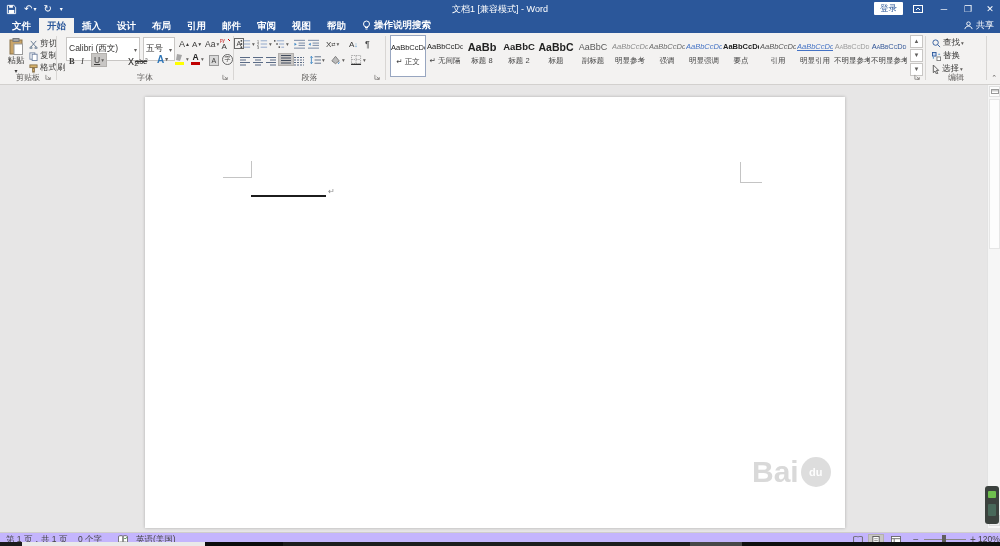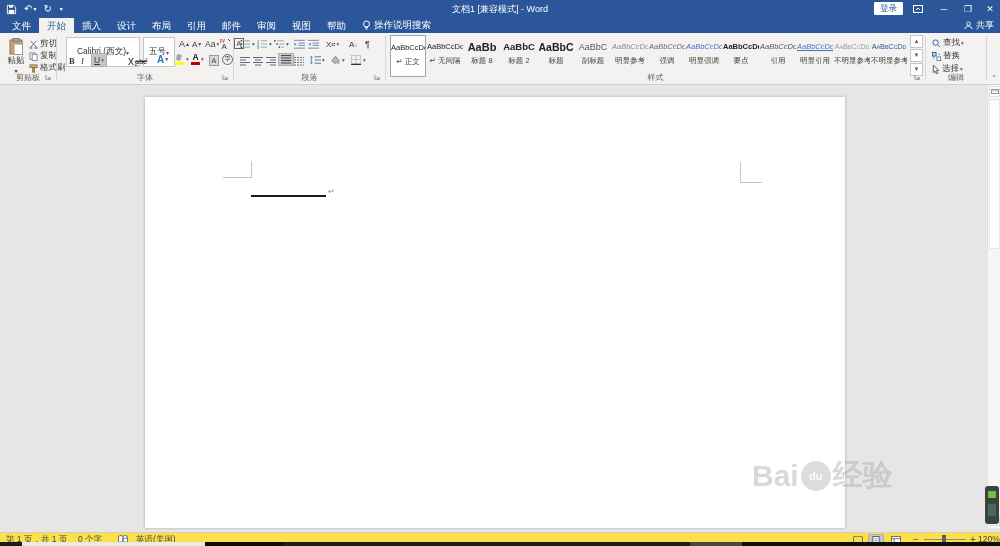--- a/index.html
+++ b/index.html
@@ -9,36 +9,36 @@
   
   .titlebar { position:absolute; left:0; top:0; width:1000px; height:18px; background:#2b579a; color:#fff; }
   .qat { position:absolute; left:6px; top:2px; display:flex; align-items:center; gap:7px; height:14px; }
   .qat .tbtn { color:#fff; font-size:10px; line-height:14px; cursor:default; display:flex; align-items:center; }
   .caret { font-size:6px; line-height:6px; color:#fff; margin-left:1px; }
   .wintitle { position:absolute; left:0; top:0; width:100%; text-align:center; font-size:9px; line-height:18px; color:#fff; }
   .signin { position:absolute; left:874px; top:2px; height:13px; padding:0 6px; background:#ffffff; color:#2b579a; font-size:8.5px; line-height:13px; border-radius:1px; }
   .winctl { position:absolute; top:0; height:18px; width:24px; color:#fff; font-size:9px; text-align:center; line-height:18px; }
 
   
-  .tabsrow { position:absolute; left:0; top:18px; width:1000px; height:15px; background:#2b579a; display:flex; align-items:stretch; padding-left:4px; }
+  .tabsrow { position:absolute; left:0; top:18px; width:1000px; height:15px; background:#2b579a; display:flex; align-items:stretch; padding-left:4px;font-weight:bold; }
   .tab { color:#fff; font-size:9.5px; line-height:15px; padding:0 8px; white-space:nowrap; }
   .tab.active { background:#f3f2f1; color:#2b579a; }
   .tab-search { display:flex; align-items:center; gap:3px; color:#fff; font-size:9.5px; padding:0 8px; }
   .share { position:absolute; right:6px; top:18px; height:15px; display:flex; align-items:center; gap:3px; color:#fff; font-size:9px; }
 
   
   .ribbon { position:absolute; left:0; top:33px; width:1000px; height:52px; background:#f3f2f1; border-bottom:1px solid #d2d0ce; font-size:8.5px; color:#3b3a39; }
   .vsep { position:absolute; top:3px; height:44px; width:1px; background:#d8d6d4; }
   .glabel { position:absolute; bottom:1px; width:100%; text-align:center; font-size:8px; color:#605e5c; }
   .grp { position:absolute; top:0; height:51px; }
   .launcher { position:absolute; right:3px; bottom:2px; width:8px; height:8px; }
   .ib { position:absolute; display:flex; align-items:center; color:#3b3a39; font-size:8.5px; white-space:nowrap; height:12px; }
   .ib .caret2 { font-size:5.5px; color:#605e5c; margin-left:1px; }
   .active-toggle { background:#c8c6c4; border:1px solid #b3b0ad; }
-  .combo { position:absolute; background:#fff; border:1px solid #c8c6c4; font-size:8.5px; display:flex; align-items:center; justify-content:center; padding:0 2px; height:30px; color:#323130; }
+  .combo { position:absolute; background:#fff; border:1px solid #c8c6c4; font-size:8.5px; display:flex; align-items:center; justify-content:space-between; padding:0 2px; height:24px; color:#323130; }
   .combo .caret2 { font-size:6px; color:#605e5c; }
   .bigbtn { position:absolute; left:4px; top:3px; width:24px; height:46px; display:flex; flex-direction:column; align-items:center; font-size:8.5px; color:#3b3a39; }
 
   
   .stylecard { position:absolute; top:2px; width:36px; height:42px; text-align:center; }
   .stylecard .sv { display:block; margin-top:6px; font-size:7.5px; line-height:12px; color:#222; white-space:nowrap; overflow:hidden; }
   .stylecard .sl { display:block; margin-top:3px; font-size:7.5px; color:#444; white-space:nowrap; overflow:hidden; }
   .stylecard.sel { border:1px solid #98a6c0; background:#fff; }
   .sv-h1 { font-size:11px !important; font-weight:bold; }
   .sv-h2 { font-size:9.5px !important; font-weight:bold; }
@@ -68,21 +68,21 @@
   
   .vscroll { position:absolute; left:987px; top:85px; width:13px; height:443px; background:#f6f6f6; border-left:1px solid #e3e3e3; }
   .ruler-btn { position:absolute; left:1px; top:1px; width:11px; height:11px; background:#fdfdfd; border:1px solid #e0e0e0; display:flex; align-items:center; justify-content:center; }
   .vthumb { position:absolute; left:1px; top:14px; width:11px; height:150px; background:#fdfdfd; border:1px solid #e6e6e6; }
   .scroll-down { position:absolute; left:1px; top:430px; width:11px; height:11px; background:#f0f0f0; border:1px solid #dcdcdc; font-size:6px; color:#666; text-align:center; line-height:10px; }
   .widget { position:absolute; left:985px; top:486px; width:14px; height:38px; background:#3c423e; border-radius:3px; }
   .widget .g1 { position:absolute; left:3px; top:5px; width:8px; height:7px; background:#6fbf4e; border-radius:1px; }
   .widget .g2 { position:absolute; left:3px; top:18px; width:8px; height:12px; background:#49695a; border-radius:1px; }
 
   
-  .statusbar { position:absolute; left:0; top:532px; width:1000px; height:14px; background:#fde047; border-top:1px solid #d0cecc; font-size:8.5px; color:#444; }
+  .statusbar { position:absolute; left:0; top:532px; width:1000px; height:14px; background:#c4b5fd; border-top:1px solid #d0cecc; font-size:8.5px; color:#444; }
   .sb-item { position:absolute; top:0; line-height:13px; white-space:nowrap; }
   .viewbtn { position:absolute; top:1px; width:16px; height:12px; display:flex; align-items:center; justify-content:center; }
   .zoomtrack { position:absolute; top:6px; left:924px; width:42px; height:1px; background:#8a8886; }
   .zoomtick { position:absolute; top:4px; left:944px; width:1px; height:5px; background:#8a8886; }
   .zoomthumb { position:absolute; top:2px; left:942px; width:4px; height:9px; background:#605e5c; }
   .zoomsign { position:absolute; top:0; font-size:10px; color:#555; line-height:13px; }
 
   
   .bottomstrip { position:absolute; left:0; top:542px; width:1000px; height:4px; background:#141414; }
   .bseg { position:absolute; top:0; height:4px; }
@@ -435,21 +435,20 @@
           <span class="sv sv-subtle-ref">AaBbCcDd</span>
           <span class="sl">不明显参考</span>
         </div>
       <div class="stylecard" style="left:485px;">
           <span class="sv sv-intense-ref">AaBbCcDd</span>
           <span class="sl">不明显参考</span>
         </div>
       <div class="gscroll" style="left:524px; top:2px;">▲</div>
       <div class="gscroll" style="left:524px; top:16px;">▼</div>
       <div class="gscroll" style="left:524px; top:30px;">▼<br></div>
-      <div class="glabel">样式</div>
       <div class="launcher">
         <svg width="7" height="7" viewBox="0 0 8 8">
             <path d="M1 1v5h5M3 3l3 3M6 3.5V6H3.5" stroke="#8a8886" fill="none"></path>
           </svg>
       </div>
     </div>
     <div class="vsep" style="left:925px;"></div>
 
     <div class="grp" style="left:926px; width:60px;">
       <div class="ib" style="left:6px; top:4px;">
@@ -489,21 +488,20 @@
     <div class="cropmark" style="left:740px; top:77px; width:1px; height:21px;"></div>
     <div class="cropmark" style="left:740px; top:97px; width:22px; height:1px;"></div>
 
     <div class="typed-underline"></div>
     <div class="pmark">↵</div>
 
     <div class="watermark">
       <div class="wm1">
         <span>Bai</span>
         <span class="wmpaw">du</span>
-        <span>经验</span>
       </div>
     </div>
   </div>
 
   <div class="vscroll">
     <div class="ruler-btn">
       <svg width="8" height="7" viewBox="0 0 8 7">
           <rect x="0.5" y="1.5" width="7" height="4" fill="#fff" stroke="#9a9a9a"></rect>
           <path d="M2 1.5v2M4 1.5v2M6 1.5v2" stroke="#9a9a9a"></path>
         </svg>

